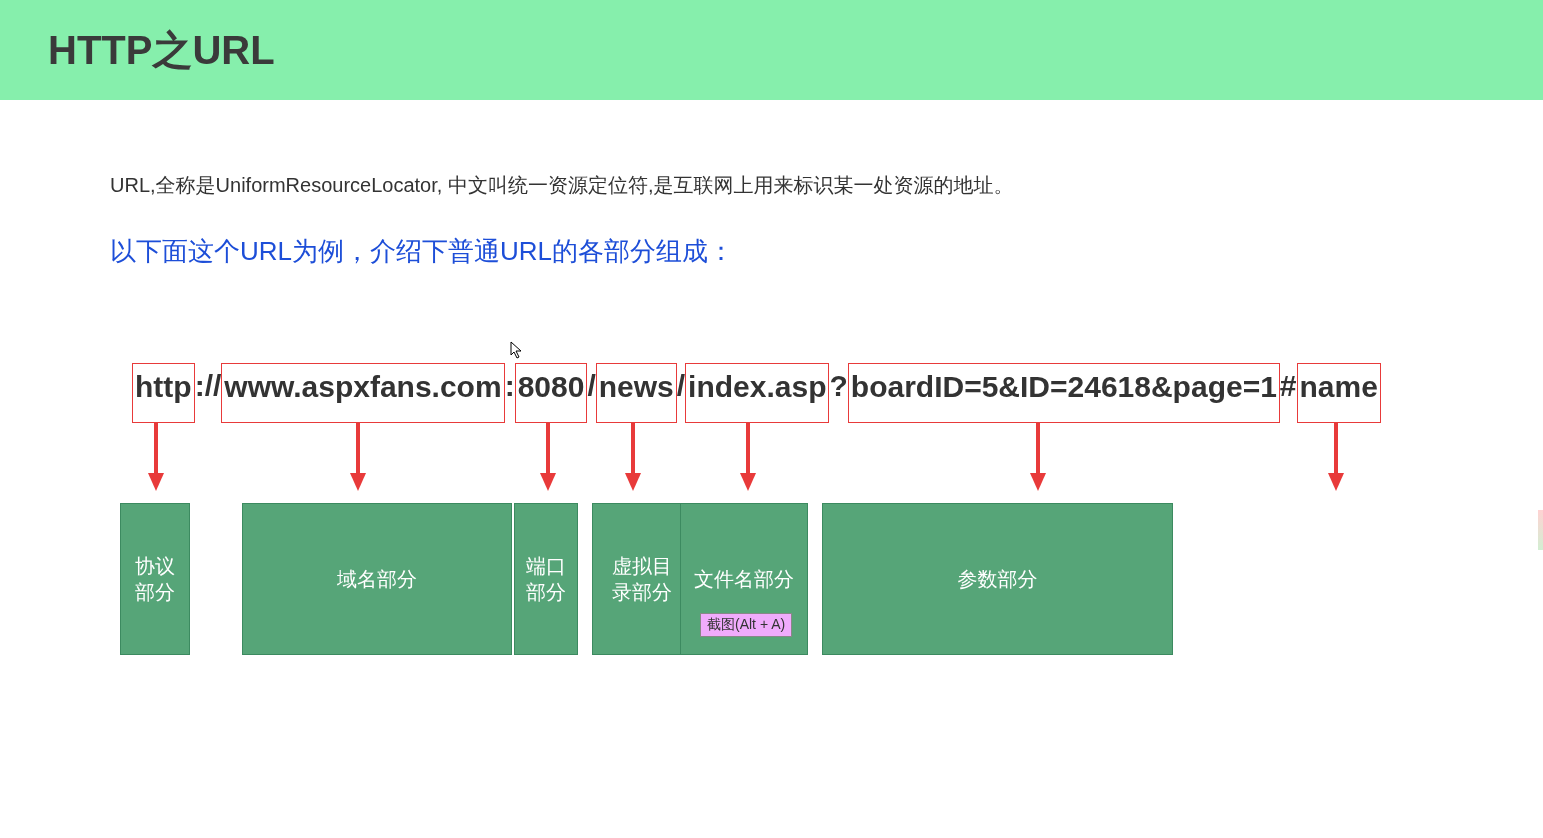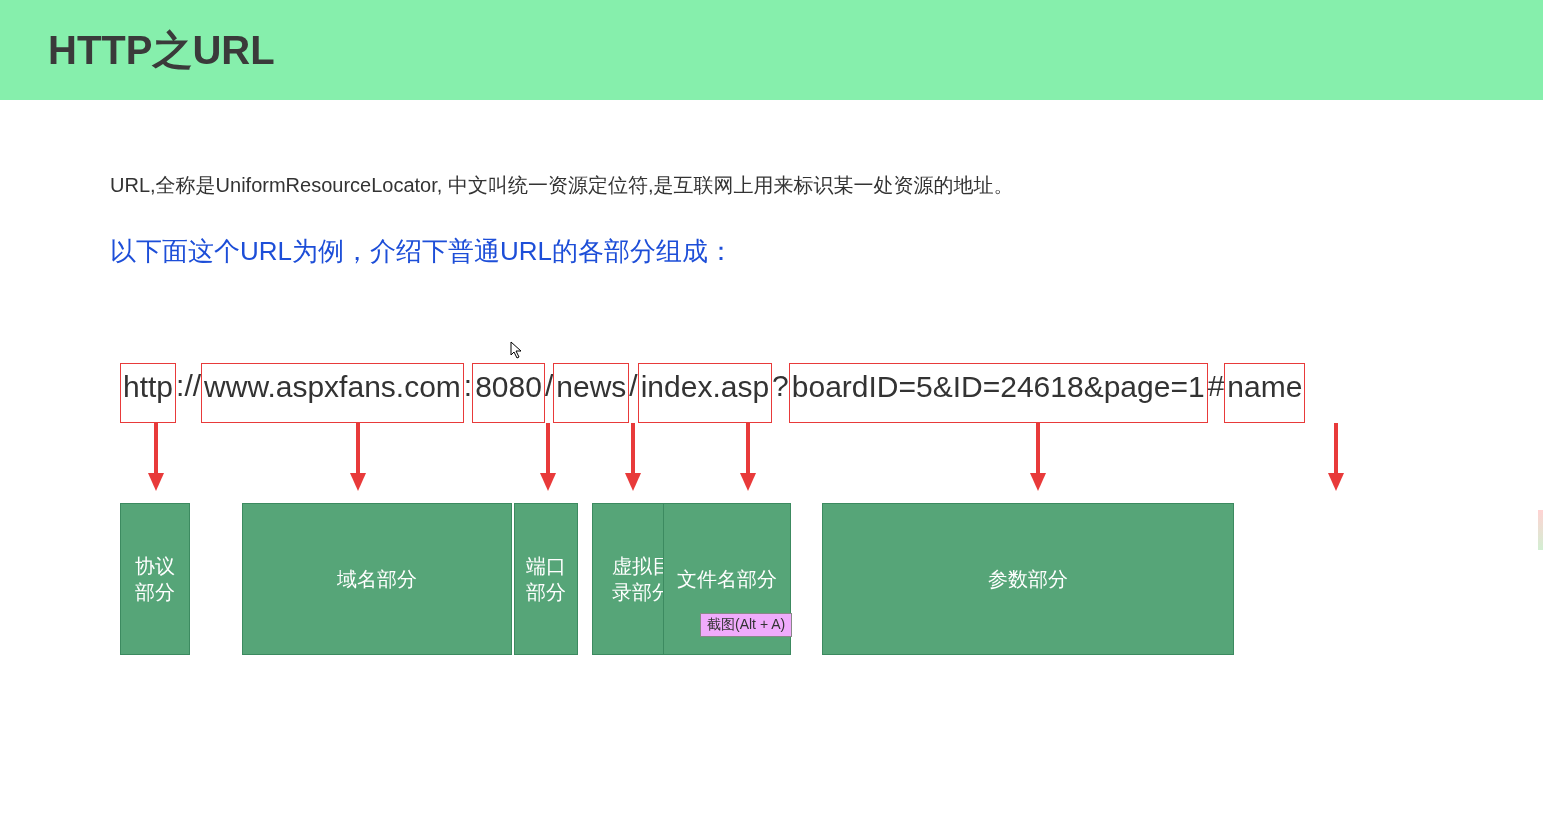--- a/index.html
+++ b/index.html
@@ -39,25 +39,25 @@
     line-height: 1.5;
     margin-bottom: 92px;
   }
   .diagram {
     position: relative;
     margin-top: 30px;
   }
   .url-line {
     position: relative;
     font-size: 30px;
-    font-weight: 400;
+    font-weight: 700;
     color: #333;
     white-space: nowrap;
     height: 60px;
-    margin-left: 10px;
+    margin-left: 22px;
   }
   .url-piece {
     display: inline-block;
     vertical-align: top;
     position: relative;
     height: 60px;
     line-height: 46px;
   }
   .boxed {
     border: 1px solid #e83a3a;
@@ -201,24 +201,24 @@
           <span>域名部分</span>
         </div>
       <div class="gbox" style="left:404px; width:64px;">
           <span style="white-space:pre-line">端口
 部分</span>
         </div>
       <div class="gbox" style="left:482px; width:100px;">
           <span style="white-space:pre-line">虚拟目
 录部分</span>
         </div>
-      <div class="gbox" style="left:553px; width:128px;">
+      <div class="gbox" style="left:570px; width:128px;">
           <span>文件名部分</span>
         </div>
-      <div class="gbox" style="left:712px; width:412px;">
+      <div class="gbox" style="left:712px; width:351px;">
           <span>参数部分</span>
         </div>
 
       <div class="tooltip" style="left:590px; top:110px;">截图(Alt + A)</div>
     </div>
 
   </div>
 </div>
 
 <div class="right-accent"></div>

